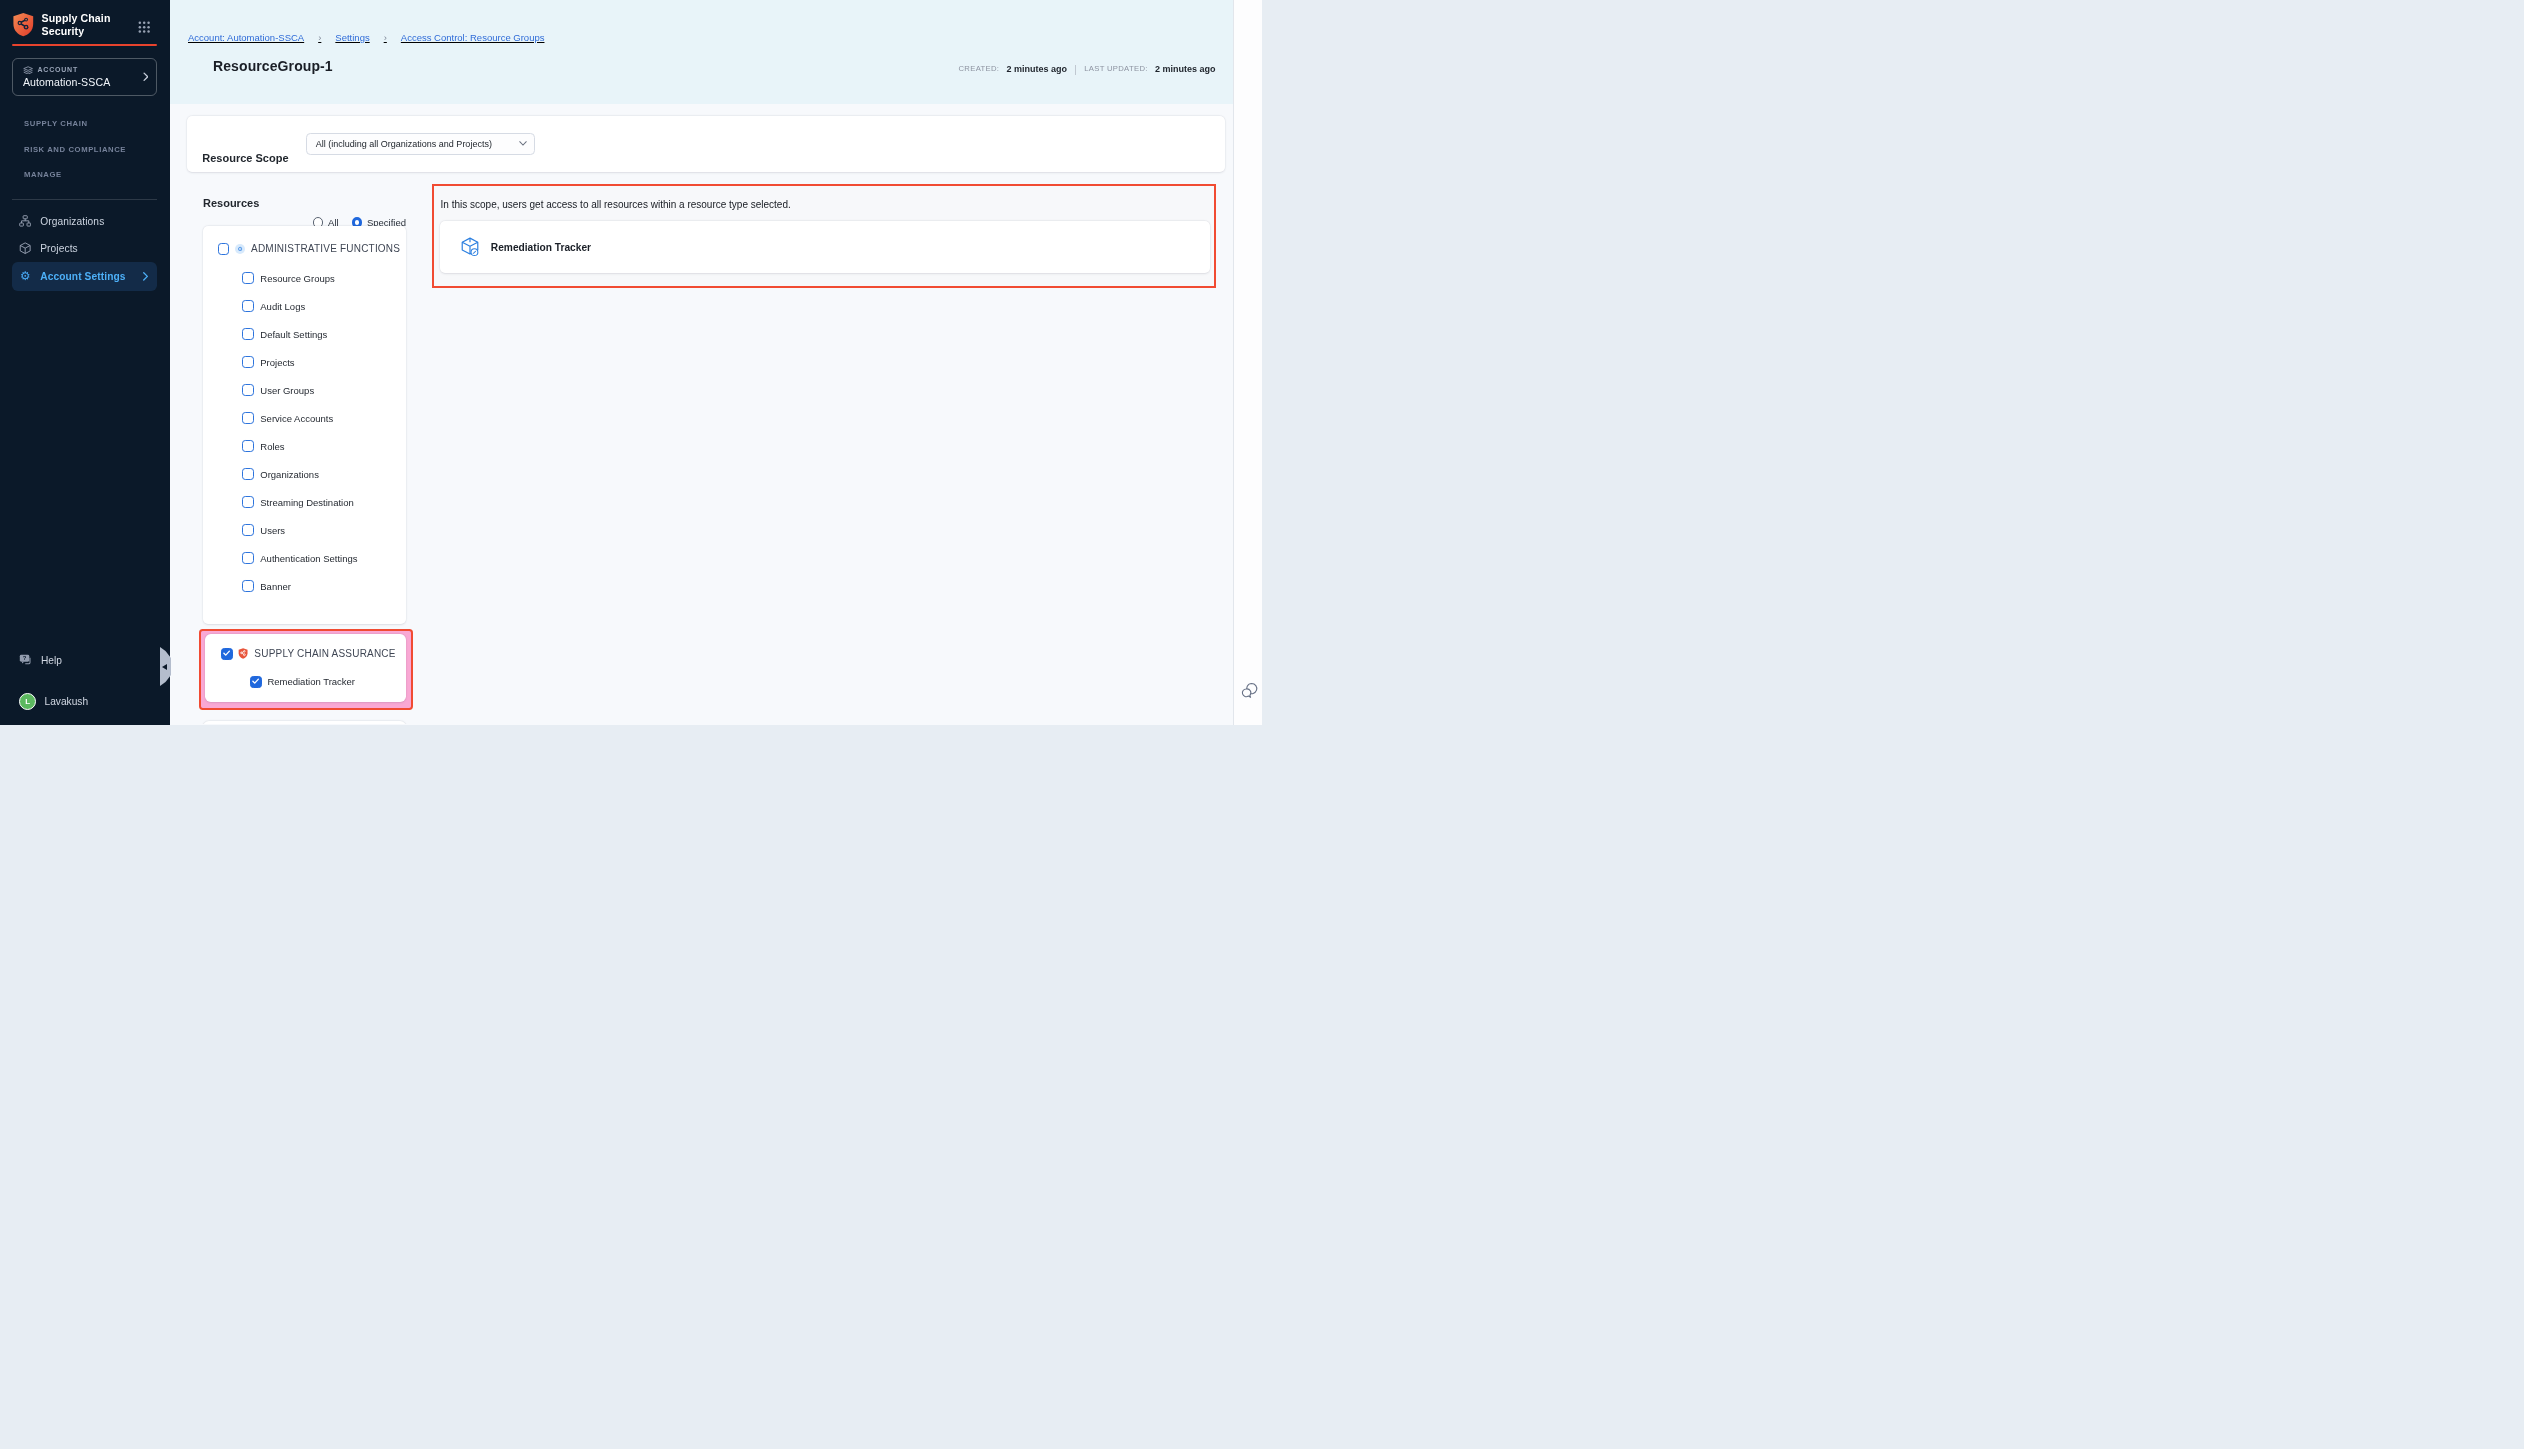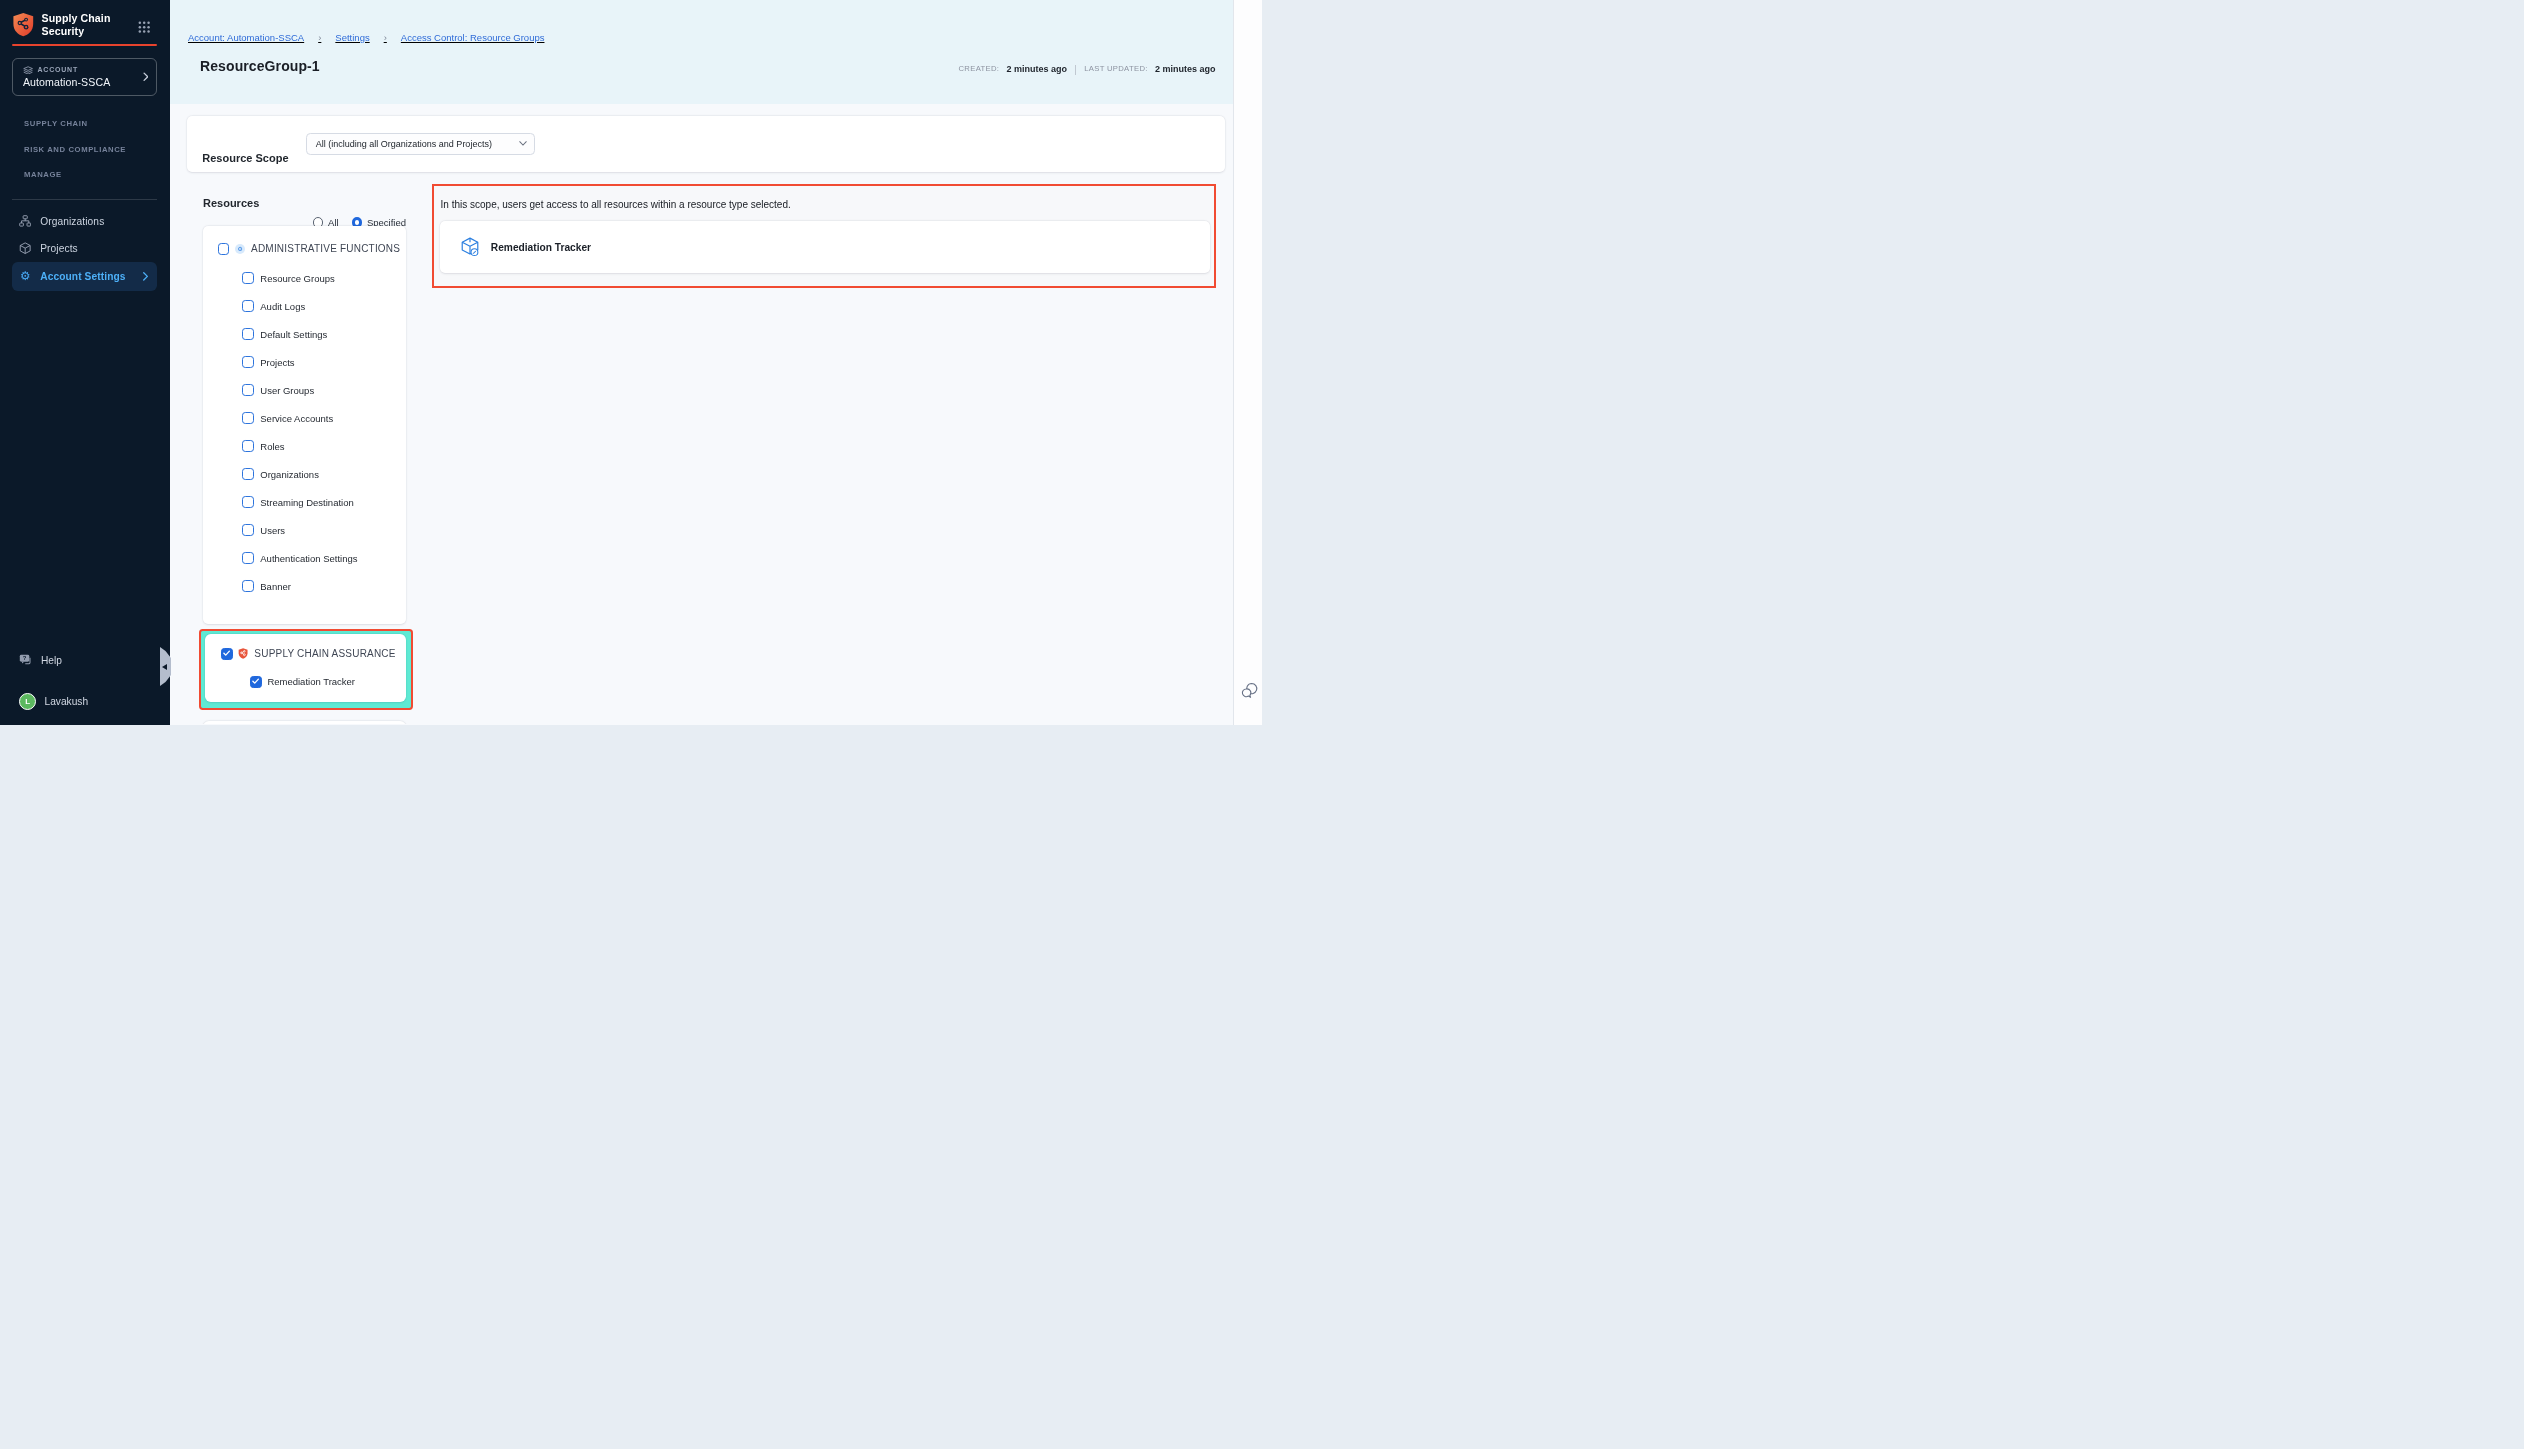--- a/index.html
+++ b/index.html
@@ -53,21 +53,21 @@
     background:#b4bdcd; clip-path: polygon(0 0, 50% 10%, 100% 28%, 100% 72%, 50% 90%, 0 100%);
     display:flex; align-items:center; justify-content:center;
   }
   .collapse-arrow { width:0; height:0; border-top:3.7px solid transparent; border-bottom:3.7px solid transparent; border-right:5.1px solid #0b1929; margin-right:1.5px; }
 
   
   .topbar { position:absolute; left:170px; top:0; width:1063px; height:104px; background:#e8f4f9; }
   .breadcrumb { position:absolute; left:18px; top:32px; display:flex; gap:14px; font-size:9.5px;text-decoration:underline; }
   .crumb { color:#2e6bd8; cursor:pointer; }
   .crumb-sep { color:#7b8494; font-size:9.5px; }
-  .page-title { position:absolute; left:14px; top:58px; font-size:14px; font-weight:bold; color:#1a1e26; letter-spacing:0.1px;padding-left:16px; }
+  .page-title { position:absolute; left:27px; top:58px; font-size:14px; font-weight:bold; color:#1a1e26; letter-spacing:0.1px;padding-left:16px; }
   .meta { position:absolute; right:17.5px; top:64px; display:flex; gap:7.3px; }
   .meta-label { color:#8d93a1; font-size:7.7px; letter-spacing:0.3px; }
   .meta-value { color:#1e232b; font-size:9px; font-weight:bold; }
   .meta-div { color:#b8bfca; font-size:10.2px; font-weight:normal; }
 
   
   .bodyarea { position:absolute; left:170px; top:104px; width:1063px; height:620px; background:#f7f9fc; overflow:hidden; }
   .card { background:#fff; border-radius:5.1px; box-shadow:0 0.7px 2.2px rgba(25,39,60,.10), 0 0 0 0.7px rgba(25,39,60,.03); }
 
   .scope-card { position:absolute; left:17px; top:11.7px; width:1038px; height:56px; display:flex; align-items:center; }
@@ -95,21 +95,21 @@
 
   .checkbox { width:11.7px; height:11.7px; border:1.1px solid #2d74dd; border-radius:3.3px; background:#fff; flex:0 0 auto;
               display:flex; align-items:center; justify-content:center; cursor:pointer; }
   .checkbox.checked { background:#2068dd; border-color:#2068dd; }
 
   .badge-circle { width:10.2px; height:10.2px; border-radius:50%; background:#d8eafc; color:#2f7fe0; font-size:5.8px;
                   display:flex; align-items:center; justify-content:center; flex:0 0 auto; }
   .badge-shield { width:10.2px; height:11px; flex:0 0 auto; }
 
   .hl-box { border:2.2px solid #f14b32; }
-  .sca-box { position:absolute; left:28.5px; top:525px; width:214px; height:81px; border-radius:3.7px; background:#5eead4; }
+  .sca-box { position:absolute; left:28.5px; top:525px; width:214px; height:81px; border-radius:3.7px; background:#f9a8d4; }
   .sca-card { position:absolute; left:4.4px; top:2.9px; right:4.4px; bottom:5.8px; border-radius:5.8px; padding-top:5.8px; }
   .sca-head { display:flex; align-items:center; height:28px; padding-left:16px; gap:5.8px; cursor:pointer; }
   .sca-sub { display:flex; align-items:center; height:28px; padding-left:45px; gap:5.8px; cursor:pointer; }
 
   .sliver-card { position:absolute; left:33px; top:617px; width:203px; height:17.5px; border-radius:5.8px 5.8px 0 0; }
 
   .note-box { position:absolute; left:262px; top:80px; width:784px; height:104px; background:#f7f8fa; }
   .note-text { position:absolute; left:6.6px; top:13px; font-size:10px; color:#171b22; }
   .note-card { position:absolute; left:5.8px; top:35px; width:770px; height:52px; display:flex; align-items:center; padding-left:20px; gap:11px; }
   .note-item-label { font-size:10.2px; font-weight:bold; color:#1a1f27; }

